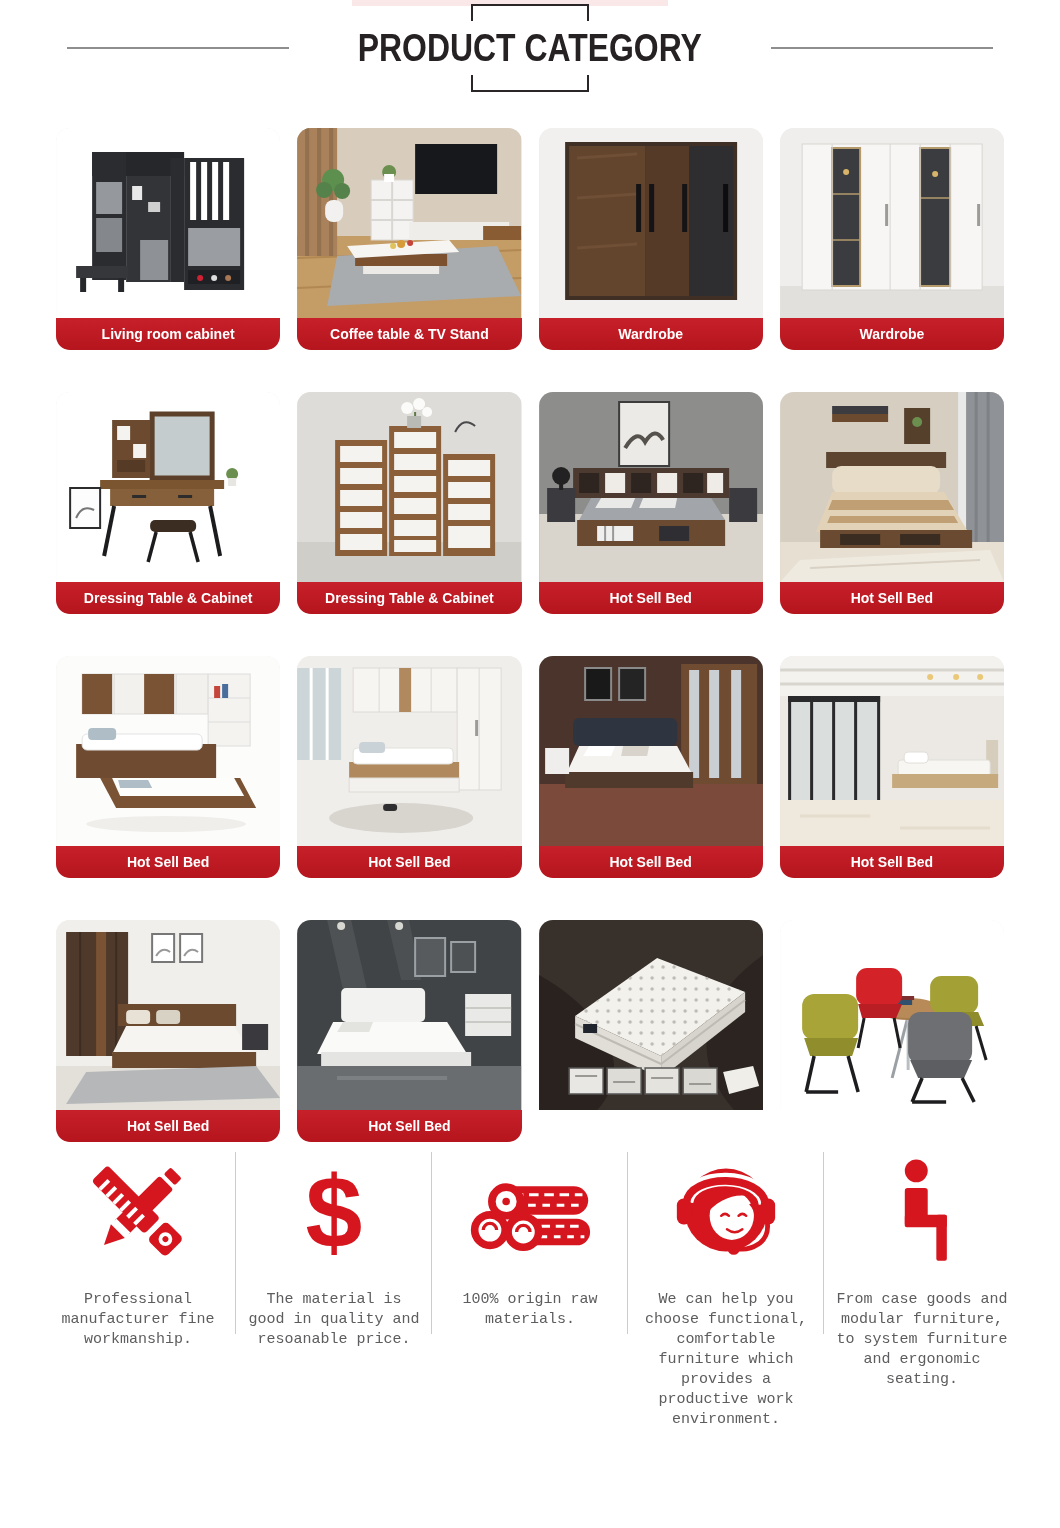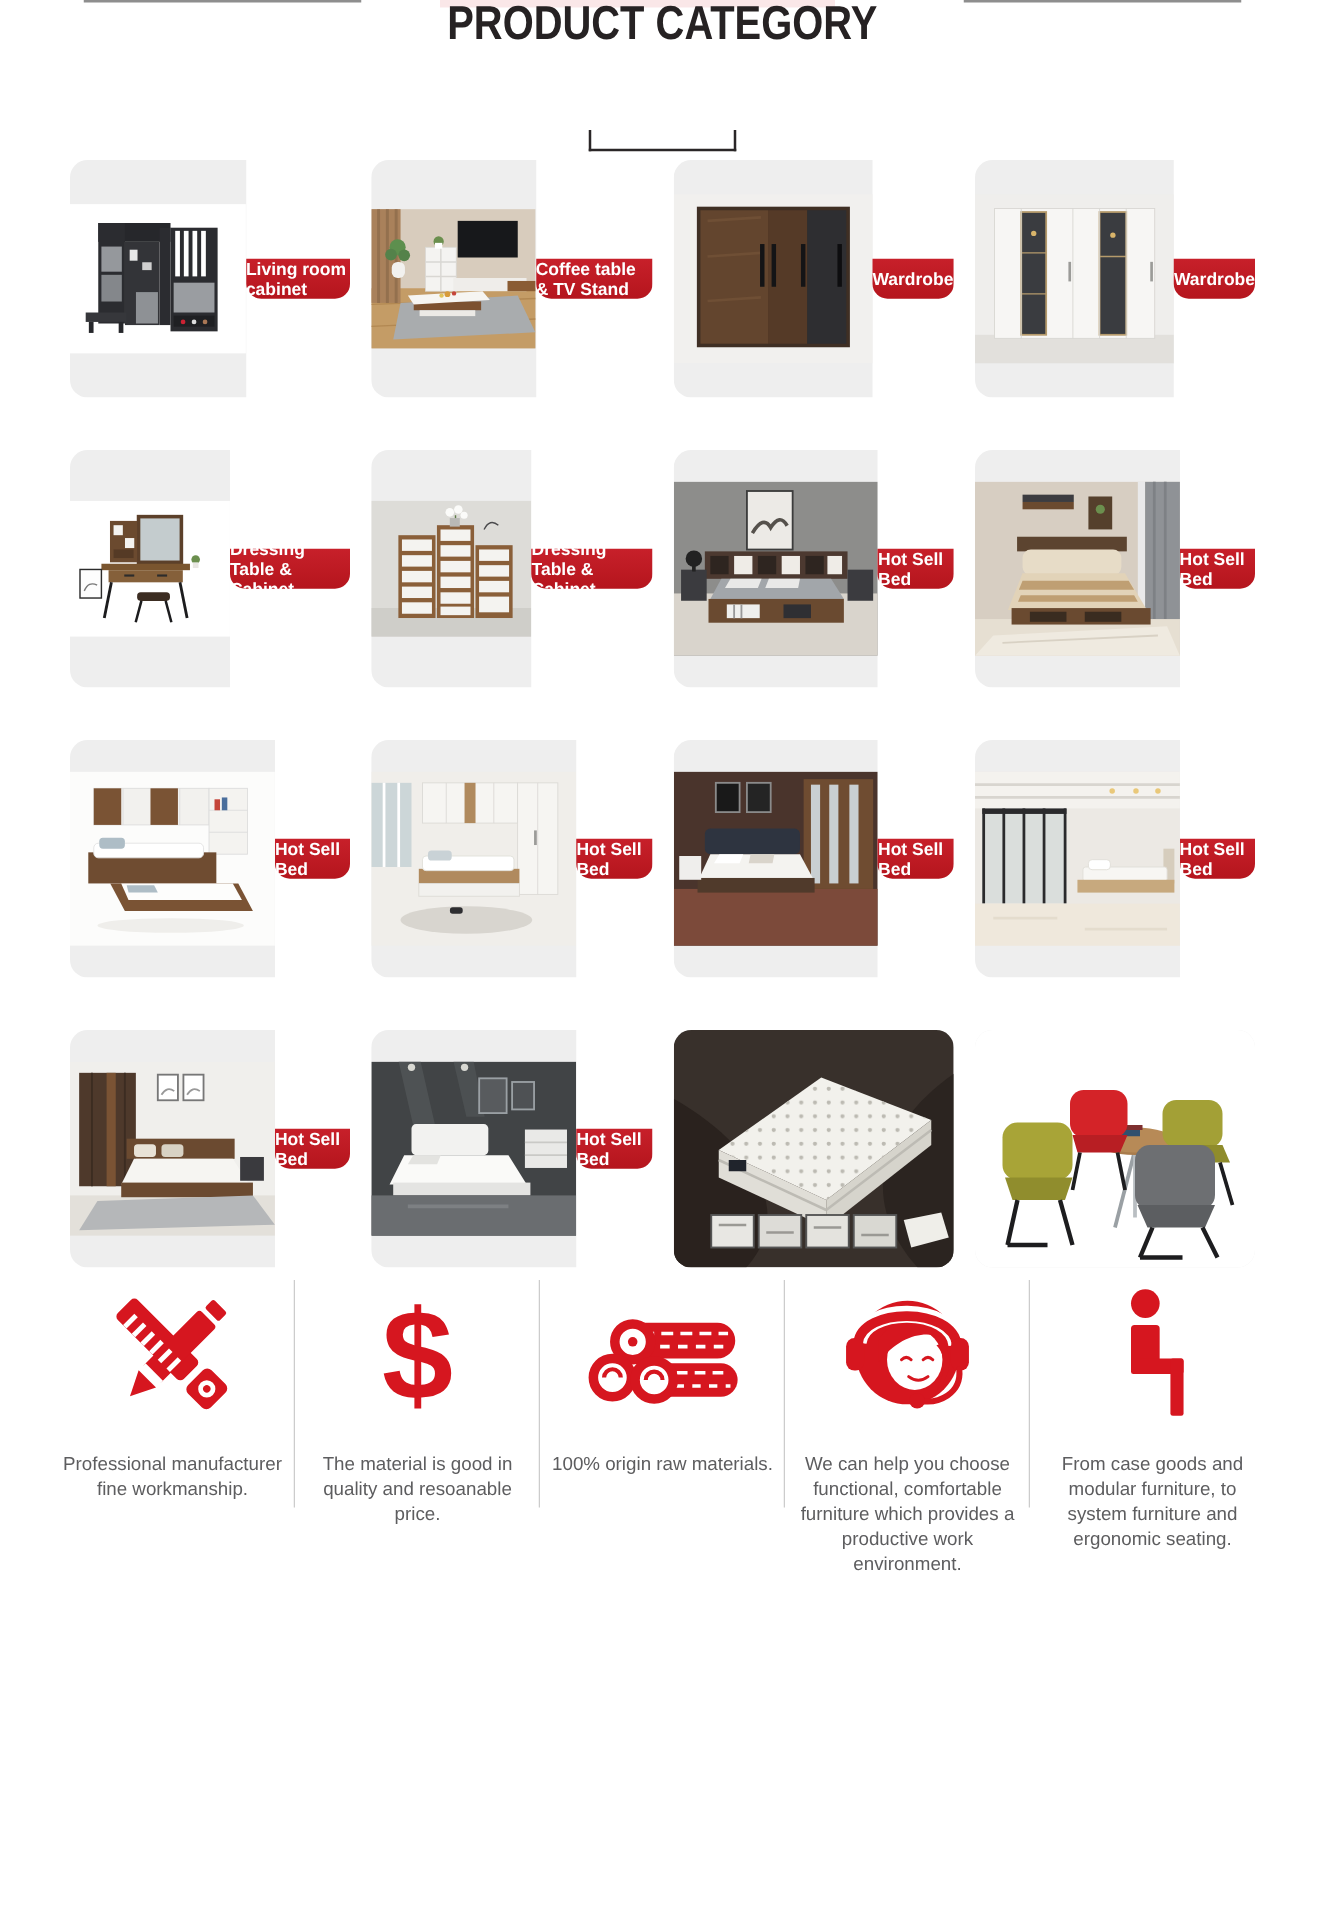--- a/index.html
+++ b/index.html
@@ -3,47 +3,47 @@
 <meta charset="utf-8">
 <style>
   html,body{margin:0;padding:0;background:#fff;}
   body{width:1060px;font-family:"Liberation Sans","DejaVu Sans",sans-serif;-webkit-font-smoothing:antialiased;}
   .page{position:relative;width:1060px;height:1528px;overflow:hidden;background:#fff;}
 
   
   .top-strip{position:absolute;top:0;left:352px;width:316px;height:6px;background:rgba(210,60,66,.12);}
 
   
-  .sec-header{height:96px;display:flex;justify-content:center;gap:26px;}
+  .sec-header{height:96px;display:flex;align-items:center;justify-content:center;gap:26px;}
   .sec-header .rule{width:222px;height:2px;background:#8e8e8e;}
   .title-wrap{position:relative;padding:0 10px;}
   .sec-title{margin:0;font-size:38px;font-weight:800;color:#262223;white-space:nowrap;
              transform:scaleX(.84);letter-spacing:0;line-height:1;}
   .bracket{position:absolute;left:50%;transform:translateX(-50%);width:118px;height:17px;
            border:2px solid #2a2627;box-sizing:border-box;}
   .bracket.top{top:-25px;border-bottom:none;}
   .bracket.bottom{bottom:-25px;border-top:none;}
 
   
   .grid{width:948px;margin:32px auto 0;display:grid;grid-template-columns:repeat(4,1fr);
         column-gap:17px;row-gap:42px;}
-  .card{margin:0;border-radius:14px;overflow:hidden;display:flex;flex-direction:row;cursor:pointer;align-items:center;}
+  .card{margin:0;border-radius:14px;overflow:hidden;display:flex;flex-direction:column;cursor:pointer;}
   .photo{height:190px;background:#eee;}
   .photo svg{display:block;width:100%;height:100%;}
   .card-label{height:32px;background:linear-gradient(#c7202a,#b5151d);color:#fff;font-size:14px;
               font-weight:700;display:flex;align-items:center;justify-content:center;
               border-radius:0 0 12px 12px;}
 
   
   .adv-row{display:flex;width:980px;margin:10px auto 0;}
   .adv-col{flex:1;position:relative;text-align:center;padding:0 8px;box-sizing:border-box;}
   .adv-col:not(:last-child)::after{content:"";position:absolute;right:0;top:0;height:182px;width:1px;background:#ccc;}
   .adv-icon{height:118px;display:flex;align-items:center;justify-content:center;}
   .adv-icon svg{display:block;}
-  .adv-text{margin:20px auto 0;font-size:15px;line-height:20px;color:#5d5d5f;max-width:178px;}
+  .adv-text{margin:20px auto 0;font-size:15px;line-height:20px;color:#5d5d5f;max-width:178px;font-family:Liberation Mono, monospace;}
 </style>
 </head>
 <body>
 
 <div class="page">
   <div class="top-strip"></div>
 
   <div class="sec-header">
     <span class="rule"></span>
     <div class="title-wrap">

